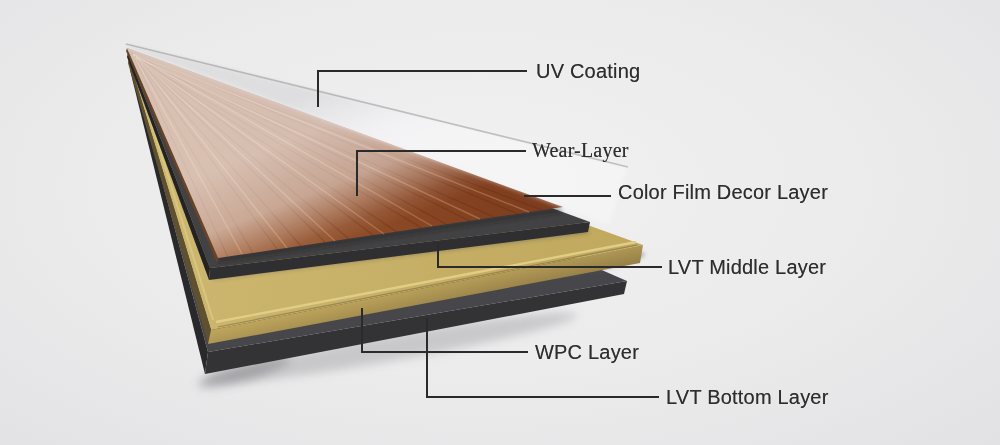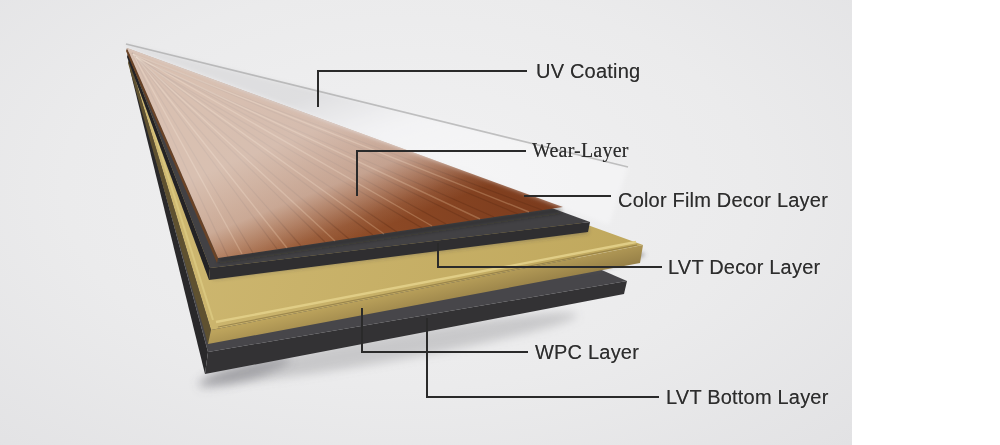--- a/index.html
+++ b/index.html
@@ -1,18 +1,18 @@
 <!DOCTYPE html>
 <html><head>
 <meta charset="utf-8">
 <style>
   html,body{margin:0;padding:0;}
   .stage{
     position:relative;
-    width:852px;height:445px;
+    width:1000px;height:445px;
     overflow:hidden;
     background:radial-gradient(ellipse at 48% 42%, #f1f1f2 0%, #ebebec 55%, #e2e2e4 100%);
     font-family:"Liberation Sans", sans-serif;
   }
   .stage svg{position:absolute;left:0;top:0;}
   .layer-label{
     position:absolute;
     transform:translateY(-50%);
     font-size:20px;
     font-weight:400;
@@ -142,17 +142,17 @@
       <polyline points="357,196 357,151 526,151"></polyline>
       <polyline points="524,196 611,196"></polyline>
       <polyline points="438,243 438,267 662,267"></polyline>
       <polyline points="362,308 362,352 528,352"></polyline>
       <polyline points="427,318 427,397 659,397"></polyline>
     </g>
   </svg>
 
   <div class="layer-label" style="left:536px;top:71px;">UV Coating</div>
   <div class="layer-label" style="left:532px;top:150px;font-family:Liberation Serif, serif;">Wear-Layer</div>
-  <div class="layer-label" style="left:618px;top:200px;">Color Film Decor Layer</div>
-  <div class="layer-label" style="left:668px;top:267px;">LVT Decor Layer</div>
+  <div class="layer-label" style="left:618px;top:192px;">Color Film Decor Layer</div>
+  <div class="layer-label" style="left:668px;top:267px;">LVT Middle Layer</div>
   <div class="layer-label" style="left:666px;top:397px;">LVT Bottom Layer</div>
   <div class="layer-label" style="left:535px;top:352px;">WPC Layer</div>
 </div>
 
 </body></html>

